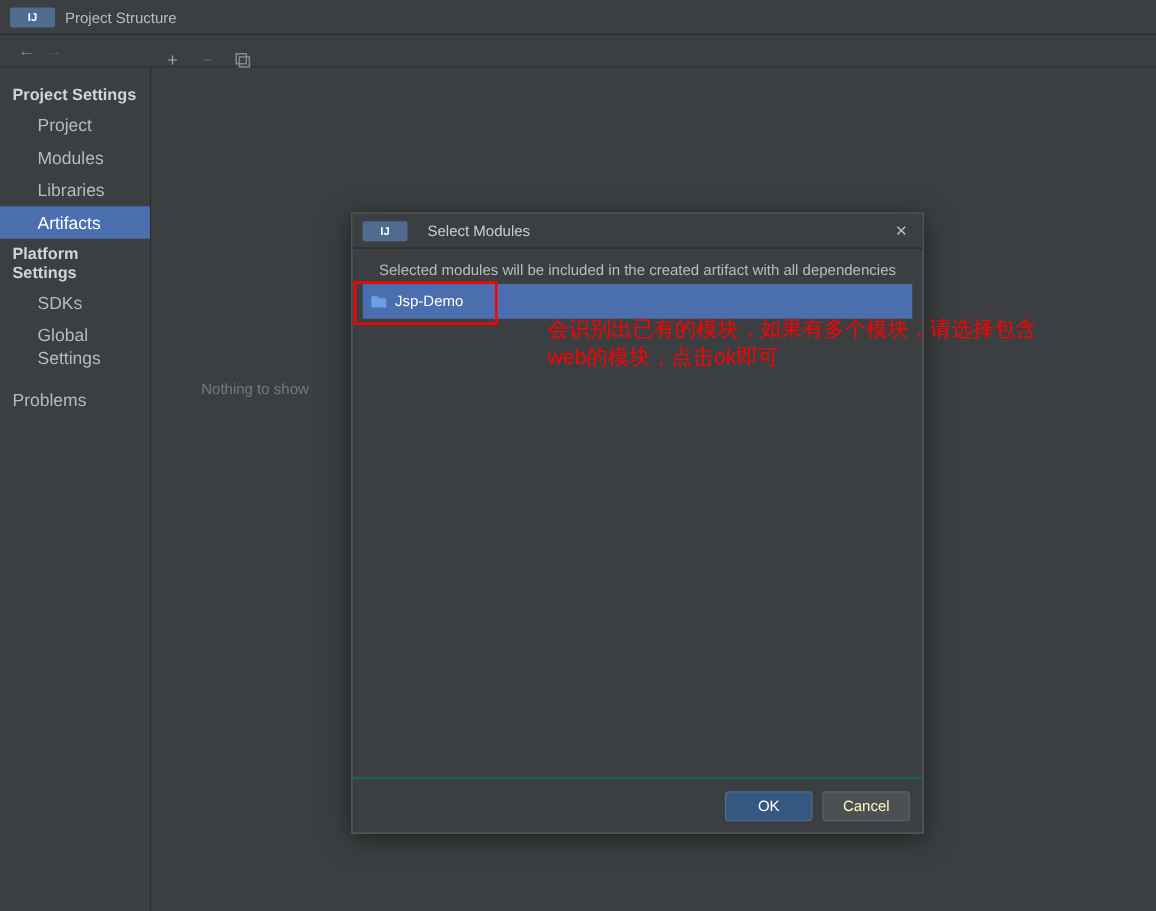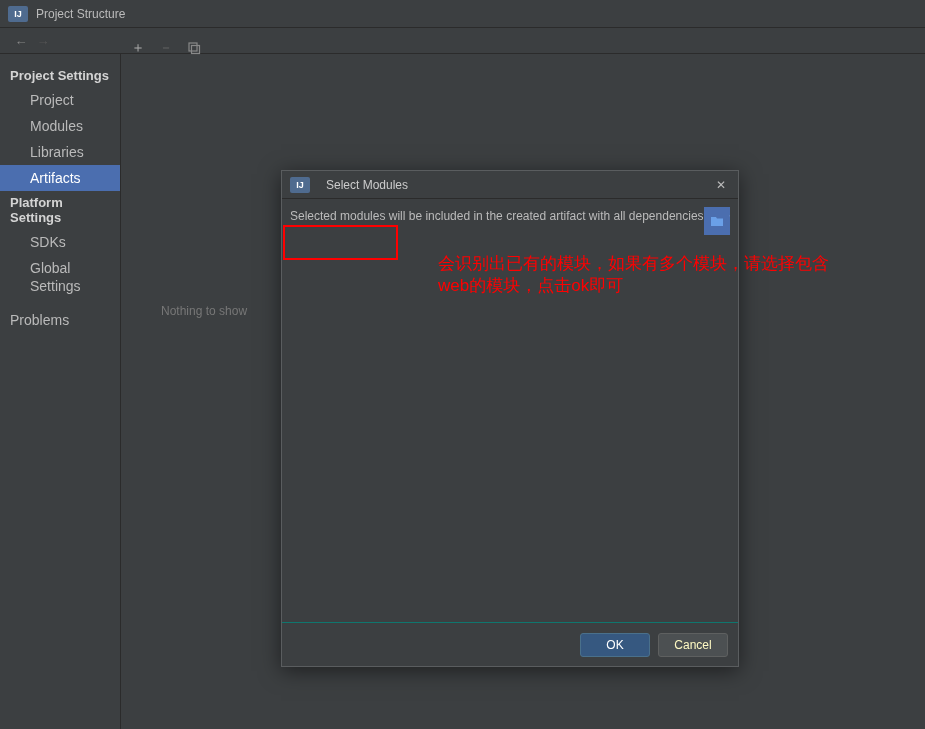--- a/index.html
+++ b/index.html
@@ -1,20 +1,20 @@
 <!DOCTYPE html>
 <html><head>
 <meta charset="utf-8">
 <style>
   * { box-sizing: border-box; margin: 0; padding: 0; font-family: "Segoe UI", Arial, sans-serif; }
   html, body { width: 925px; height: 729px; overflow: hidden; background: #3c3f41; color: #bababa; }
   .window { position: relative; width: 925px; height: 729px; background: #3c3f41; }
   
   .titlebar { display: flex; align-items: center; height: 28px; padding: 0 8px; background: #3c3f41; border-bottom: 1px solid #2b2b2b; font-size: 12px; color: #bbbbbb; }
-  .app-icon { width: 20px; height: 16px; background:#4f6b8f; display:flex;align-items:center;justify-content:center;border-radius:2px;margin-right:8px;color:#fff;font-size:9px;font-weight:bold;}
+  .app-icon { width: 36px; height: 16px; background:#4f6b8f; display:flex;align-items:center;justify-content:center;border-radius:2px;margin-right:8px;color:#fff;font-size:9px;font-weight:bold;}
   
   .nav-row { display:flex; align-items:center; height:26px; padding: 0 6px 0 10px; border-bottom:1px solid #2b2b2b; }
   .arrow-btn { width:22px; height:20px; display:flex;align-items:center;justify-content:center; color:#888; font-size:13px; cursor:pointer;}
   .arrow-btn.disabled { color:#555; }
   
   .body { position:absolute; top:54px; left:0; right:0; bottom:0; display:flex; }
   .sidebar { width:121px; background:#3c3f41; border-right:1px solid #2b2b2b; padding-top:10px; }
   .section-header { padding: 4px 10px 4px 10px; font-size:13px; font-weight:bold; color:#d4d4d4; }
   .sidebar-item { padding:4px 10px 4px 30px; font-size:14px; color:#bababa; cursor:pointer; line-height:18px;}
   .sidebar-item.selected { background:#4b6eaf; color:#ffffff; }
@@ -22,21 +22,21 @@
   
   .main { flex:1; position:relative; background:#3c3f41; }
   .toolbar { position:absolute; top:-18px; left:8px; display:flex; align-items:center; height:24px; gap:10px; }
   .tb-btn { width:18px;height:18px;display:flex;align-items:center;justify-content:center;color:#aaa;font-size:14px;cursor:pointer;}
   .nothing { position:absolute; left:40px; top:250px; color:#777; font-size:12px;}
   
   .dialog { position:absolute; left:281px; top:170px; width:458px; height:497px; background:#3c3f41; border:1px solid #5a5d5f; box-shadow: 0 4px 20px rgba(0,0,0,.5); display:flex; flex-direction:column;}
   .dlg-title { display:flex; align-items:center; height:28px; padding:0 8px; background:#3c3f41; border-bottom:1px solid #2b2b2b;}
   .dlg-title .t { flex:1; font-size:12px; color:#ccc; margin-left:8px;}
   .close-x { width:18px;height:18px;display:flex;align-items:center;justify-content:center;color:#bbb;cursor:pointer;font-size:12px;}
-  .dlg-body { flex:1; padding:8px 8px 0 8px; display:flex; }
+  .dlg-body { flex:1; padding:8px 8px 0 8px; display:flex; flex-direction:column;text-align:center;}
   .hint { font-size:12px; color:#bbb; padding:2px 0 4px 0;}
   .list { flex:1; background:#3c3f41; border:none; overflow:auto;}
   .list-row { display:flex; align-items:center; height:20px; padding:14px 6px; font-size:12px; color:#ffffff; cursor:pointer;}
   .list-row.sel { background:#4b6eaf;}
   .mod-ico { width:14px;height:14px;margin-right:6px;display:inline-flex;align-items:center;justify-content:center;}
   .mod-ico svg{width:14px;height:14px;}
   .dlg-footer { height:44px; display:flex; align-items:center; justify-content:flex-end; gap:8px; padding:0 10px; border-top:1px solid #0f766e;}
   .btn { min-width:70px; height:24px; padding:0 14px; font-size:12px; color:#fef9c3; background:#4c5052; border:1px solid #5e6060; border-radius:3px; cursor:pointer; display:flex;align-items:center;justify-content:center;}
   .btn.primary { background:#365880; border-color:#4a708b; color:#fff;}
   

